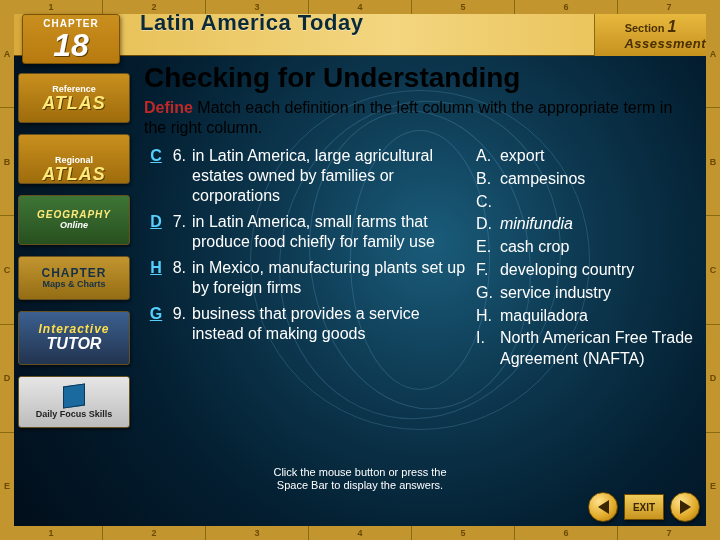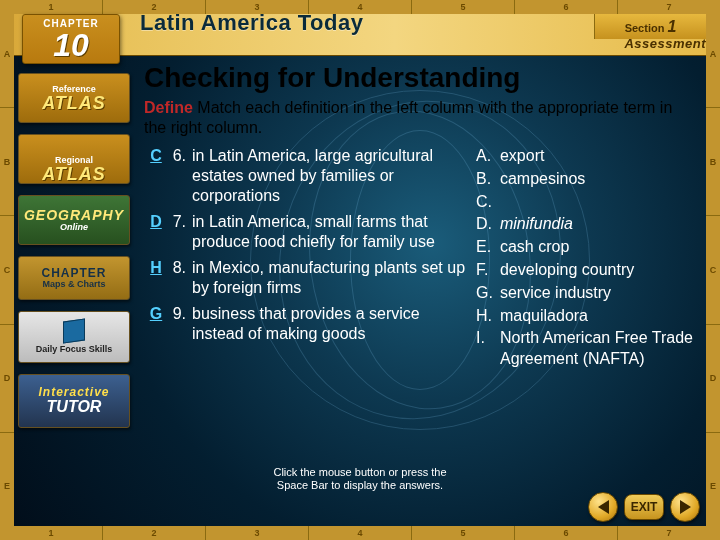--- a/index.html
+++ b/index.html
@@ -33,21 +33,21 @@
     box-shadow: 1px 2px 4px rgba(0,0,0,0.5);
   }
   .chapter-badge .ch-label { font-size: 10px; font-weight: bold; letter-spacing: 1px; padding-top: 3px; }
   .chapter-badge .ch-num { font-size: 32px; font-weight: 900; font-style: italic; line-height: 1; text-shadow: 1px 1px 0 #5a3c00; }
   .banner-title {
     position: absolute; left: 140px; top: 10px; color: #0a2a3a;
     font-size: 22px; font-weight: 900; letter-spacing: 0.5px;
     text-shadow: 0 1px 0 rgba(255,255,255,0.4);
   }
   .section-box {
-    position: absolute; right: 14px; top: 14px; width: 112px; height: 25px;
+    position: absolute; right: 14px; top: 14px; width: 112px; height: 42px;
     background: linear-gradient(to bottom, #e7b83e, #c6921e);
     text-align: center; border-left: 1px solid #8a6a10;
   }
   .section-box .sec-l1 {
     font-size: 11px; color: #4a3000; font-weight: bold; padding-top: 4px;
   }
   .section-box .sec-l1 b { font-size: 16px; font-style: italic; }
   .section-box .sec-l2 {
     font-size: 13px; color: #4a3000; font-weight: 900; font-style: italic; letter-spacing: 0.5px; text-align: right;
   }
@@ -61,21 +61,21 @@
     display: flex; flex-direction: column; justify-content: center; align-items: center;
     cursor: pointer; box-shadow: 1px 2px 3px rgba(0,0,0,0.5);
     position: relative; overflow: hidden; margin-top: 7px;
   }
   .side-btn .big { font-size: 18px; font-weight: 900; font-style: italic; letter-spacing: 1px; line-height: 1; }
   .side-btn.atlas-ref { background: linear-gradient(to bottom,#c98f1e,#9e6c0c); }
   .side-btn.atlas-ref .big { color:#ffe97a; text-shadow:1px 1px 0 #5a3c00; }
   .side-btn.atlas-reg { background: linear-gradient(to bottom,#c98f1e,#9e6c0c); justify-content: flex-end; }
   .side-btn.atlas-reg .big { color:#ffe97a; text-shadow:1px 1px 0 #5a3c00; }
   .side-btn.geo { background: linear-gradient(to bottom,#3e7536,#27501f); font-style: italic; }
-  .side-btn.geo .big { font-size: 14px; color:#ffe97a; }
+  .side-btn.geo .big { font-size: 10px; color:#ffe97a; }
   .side-btn.chapter { background: linear-gradient(to bottom,#c2952f,#946d14); height:44px; }
   .side-btn.chapter .big { font-size:12px; color:#153048; font-style:normal; }
   .side-btn.chapter .sub { font-size:9px; color:#153048; }
   .side-btn.dfs { background: linear-gradient(to bottom,#e6e6e6,#bcbcbc); color:#222; height:52px; }
   .side-btn.dfs .icon { width:22px; height:22px; background:#1a6aa0; border:1px solid #0a3a5a; transform: skewY(-8deg); margin-bottom:2px; }
   .side-btn.tutor { background: linear-gradient(to bottom,#3c6090,#22344f); height:54px; }
   .side-btn.tutor .big { font-size:12px; font-style:italic; color:#ffdf4a; }
   .side-btn.tutor .sub { font-size:16px; font-weight:900; font-style:italic; color:#fff; }
 
   
@@ -113,23 +113,23 @@
   
   .navbtns { position:absolute; bottom:18px; right:20px; display:flex; gap:6px; align-items:center; }
   .nav-circle {
     width:30px; height:30px; border-radius:50%;
     background: radial-gradient(circle at 35% 30%, #ffe28a, #e0a826 60%, #a56f0c);
     border:1px solid #6b4a00; display:flex; align-items:center; justify-content:center;
     cursor:pointer; box-shadow: 1px 2px 3px rgba(0,0,0,0.5);
     color:#3a2600; font-weight:900;
   }
   .nav-exit {
-    width:40px; height:26px; border-radius:8px;
+    width:40px; height:26px; border-radius:0;
     background: linear-gradient(to bottom,#f0cc5a,#c7941e);
-    border:1px solid #6b4a00; font-size:12px; font-weight:900; color:#3a2600;
+    border:1px solid #6b4a00; font-size:10px; font-weight:900; color:#3a2600;
     display:flex; align-items:center; justify-content:center; cursor:pointer;
     box-shadow: 1px 2px 3px rgba(0,0,0,0.5);
   }
   .arrow-ic { width:0; height:0; }
   .arrow-left { border-top:7px solid transparent; border-bottom:7px solid transparent; border-right:11px solid #3a2600; }
   .arrow-right { border-top:7px solid transparent; border-bottom:7px solid transparent; border-left:11px solid #3a2600; }
 
   
   .globe-rings { position:absolute; top:90px; left:250px; width:340px; height:340px; pointer-events:none; opacity:0.18; }
   .globe-rings .ring { position:absolute; border:1px solid #8fd4ff; border-radius:50%; }
@@ -168,21 +168,21 @@
     <div class="tick">A</div>
     <div class="tick">B</div>
     <div class="tick">C</div>
     <div class="tick">D</div>
     <div class="tick">E</div>
   </div>
 
   <div class="banner"></div>
   <div class="chapter-badge">
     <div class="ch-label">CHAPTER</div>
-    <div class="ch-num">10</div>
+    <div class="ch-num">18</div>
   </div>
   <div class="banner-title">Latin America Today</div>
   <div class="section-box">
     <div class="sec-l1">
       <span>Section</span>
       <b>1</b>
     </div>
     <div class="sec-l2">Assessment</div>
   </div>
 
@@ -203,27 +203,27 @@
       <span class="big">ATLAS</span>
     </div>
     <div class="side-btn geo">
       <span class="big">GEOGRAPHY</span>
       <span>Online</span>
     </div>
     <div class="side-btn chapter">
       <span class="big">CHAPTER</span>
       <span class="sub">Maps &amp; Charts</span>
     </div>
+    <div class="side-btn tutor">
+      <span class="big">Interactive</span>
+      <span class="sub">TUTOR</span>
+    </div>
     <div class="side-btn dfs">
       <div class="icon"></div>
       <span><span>Daily</span> <span>Focus</span> <span>Skills</span></span>
-    </div>
-    <div class="side-btn tutor">
-      <span class="big">Interactive</span>
-      <span class="sub">TUTOR</span>
     </div>
   </div>
 
   <div class="content">
     <div class="heading">Checking for Understanding</div>
     <div class="instruct">
       <span class="define">Define</span><span> Match each definition in the left column with the appropriate term in the right column.</span>
     </div>
     <div class="cols">
       <div class="defs" id="defs-col">

